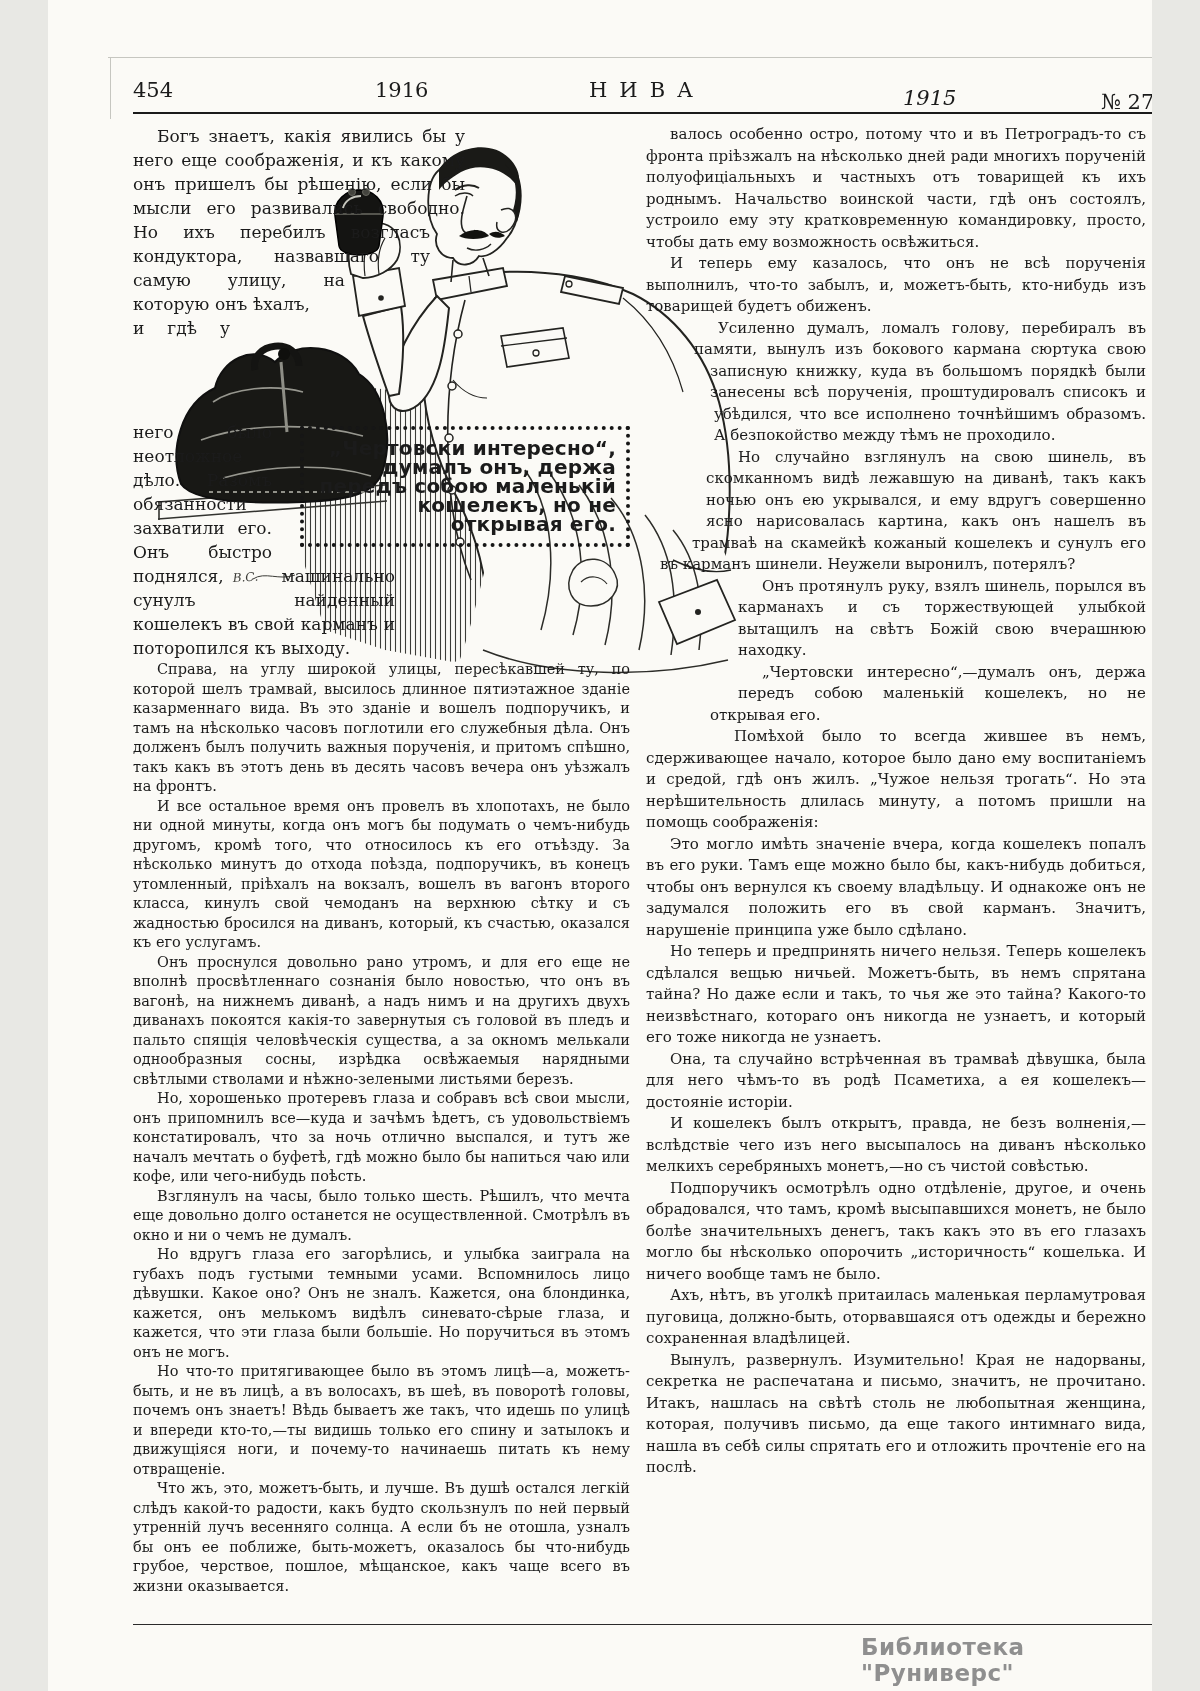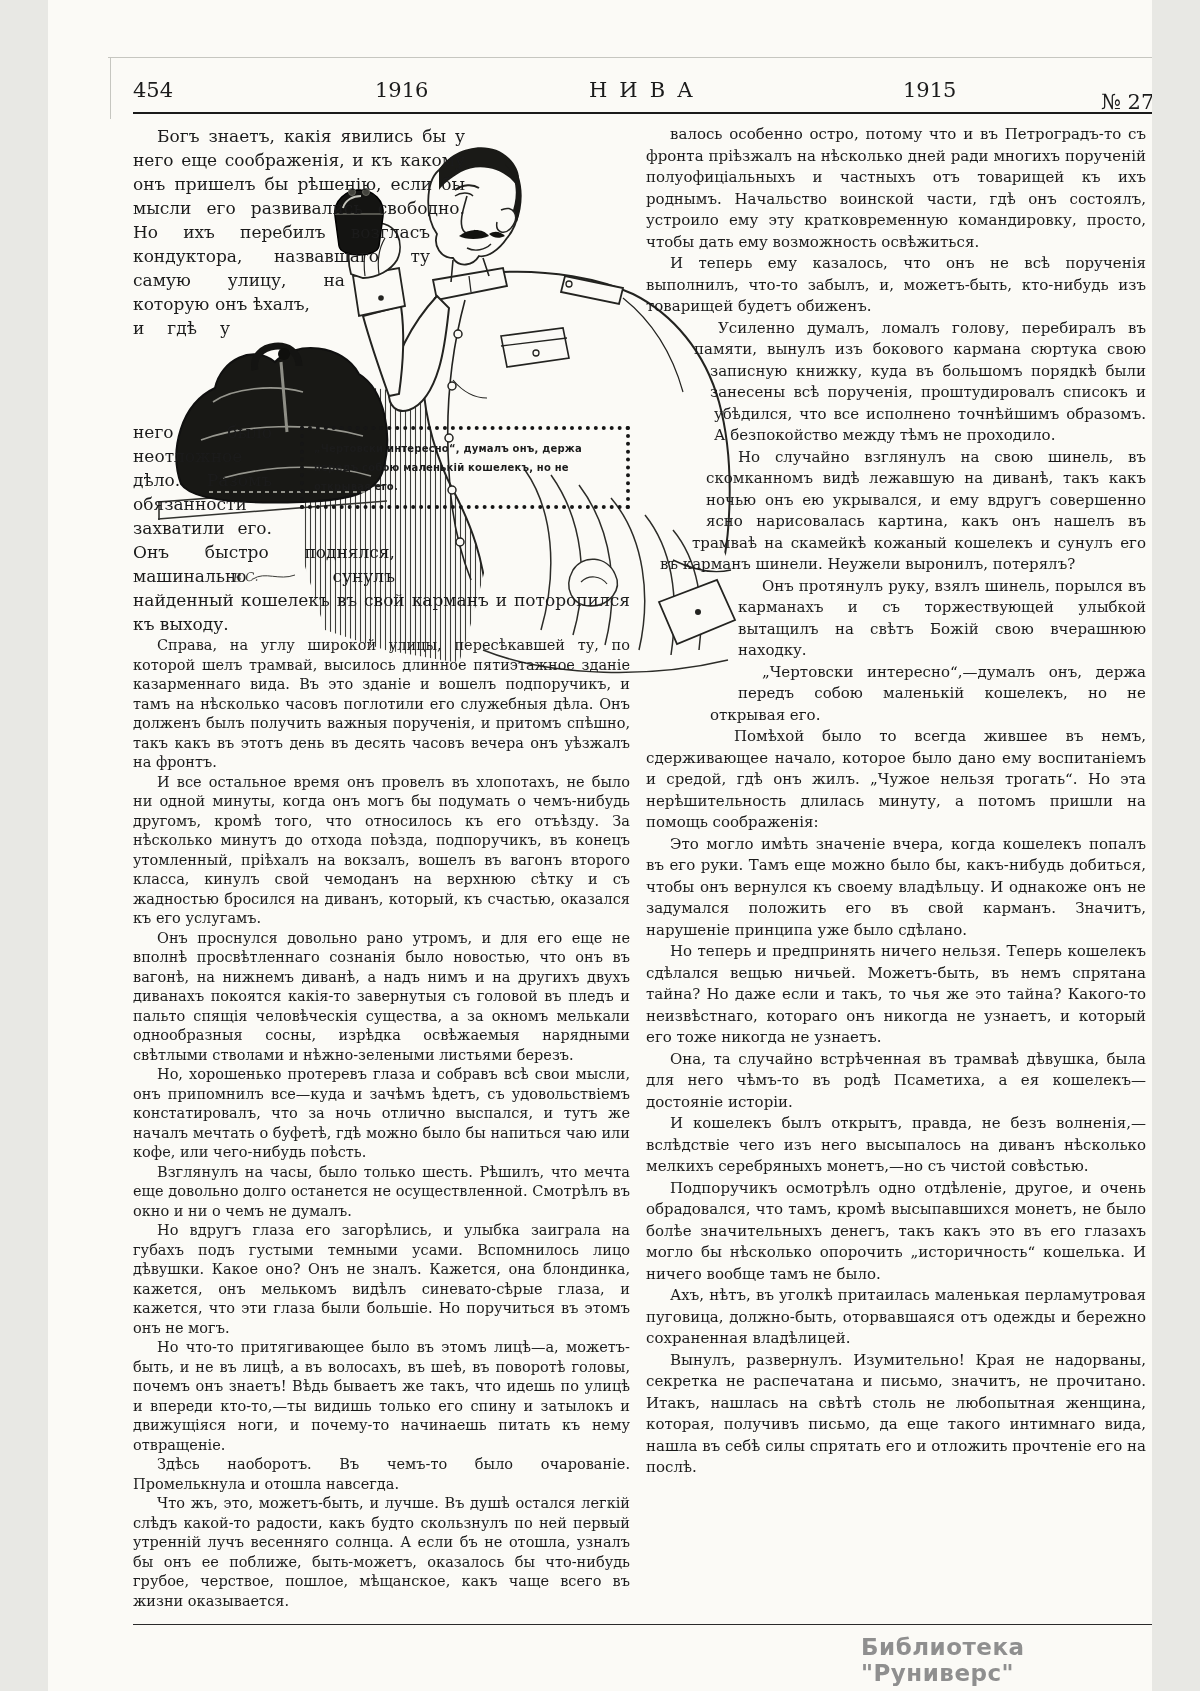--- a/index.html
+++ b/index.html
@@ -6,38 +6,38 @@
   .page{position:relative;width:1104px;height:1691px;margin:0 auto;background:#fbfaf6;
         font-family:"DejaVu Serif","Liberation Serif",serif;color:#1b1b1b;overflow:hidden;}
   
   .edge-top{position:absolute;left:60px;top:57px;width:1076px;border-top:1px solid #c6c6c0;}
   .edge-left{position:absolute;left:62px;top:57px;height:62px;border-left:1px solid #c6c6c0;}
   
   .header{position:absolute;left:85px;top:78px;width:1028px;height:30px;font-size:21px;}
   .header .pagenum{position:absolute;left:0;top:0;}
   .header .yearl{position:absolute;left:242px;top:0;}
   .header .title{position:absolute;left:50%;top:0;transform:translateX(-50%);letter-spacing:12px;}
-  .header .yearr{position:absolute;left:770px;top:0;}
+  .header .yearr{position:absolute;left:770px;top:8px;font-style:italic;}
   .header .issue{position:absolute;right:0;top:0;margin-top:12px;}
   .rule-header{position:absolute;left:85px;top:112px;width:1028px;border-top:2px solid #1a1a1a;}
   .rule-bottom{position:absolute;left:85px;top:1624px;width:1028px;border-top:1.5px solid #2a2a2a;}
   
   .cols{position:absolute;left:85px;top:124px;width:1013px;height:1500px;display:flex;gap:16px;overflow:hidden;}
   .col{position:relative;}
   .col.left{width:497px;font-size:14.5px;line-height:19.5px;}
   .col.right{width:500px;font-size:15px;line-height:21.5px;}
   p{margin:0;text-indent:24px;text-align:justify;}
   .col.left p.lead{font-size:17px;line-height:24px;}
   .fr{float:right;clear:right;}
   .fl{float:left;clear:left;}
   
   .caption-wrap{float:right;clear:right;width:358px;padding:6px 0 8px 28px;box-sizing:border-box;}
-  .caption-box{border:4px dotted #161616;padding:9px 10px;text-align:left;
+  .caption-box{border:4px dotted #161616;padding:9px 10px;text-align:right;
      font-family:"DejaVu Sans","Liberation Sans",sans-serif;font-weight:bold;
-     font-size:10px;line-height:19px;letter-spacing:0.2px;text-indent:0;}
+     font-size:20px;line-height:19px;letter-spacing:0.2px;text-indent:0;}
   
   .illus{position:absolute;left:105px;top:130px;width:585px;height:550px;pointer-events:none;}
   
   .watermark{position:absolute;left:813px;top:1634px;font-family:"DejaVu Sans","Liberation Sans",sans-serif;
      font-weight:bold;font-size:23px;color:#8f8f8f;letter-spacing:0.5px;}
 </style>
 </head>
 <body>
 
 <div class="page">
@@ -177,21 +177,20 @@
       </div>
       <div class="fr" style="width:235px;height:66px"></div>
       <p class="lead">Богъ знаетъ, какія явились бы у него еще соображенія, и къ какому онъ пришелъ бы рѣшенію, если бы мысли его развивались свободно. Но ихъ перебилъ возгласъ кондуктора, назвавшаго ту самую улицу, на которую онъ ѣхалъ, и гдѣ у него было неотложное дѣло. Разомъ обязанности захватили его. Онъ быстро поднялся, машинально сунулъ найденный кошелекъ въ свой карманъ и поторопился къ выходу.</p>
       <p>Справа, на углу широкой улицы, пересѣкавшей ту, по которой шелъ трамвай, высилось длинное пятиэтажное зданіе казарменнаго вида. Въ это зданіе и вошелъ подпоручикъ, и тамъ на нѣсколько часовъ поглотили его служебныя дѣла. Онъ долженъ былъ получить важныя порученія, и притомъ спѣшно, такъ какъ въ этотъ день въ десять часовъ вечера онъ уѣзжалъ на фронтъ.</p>
       <p>И все остальное время онъ провелъ въ хлопотахъ, не было ни одной минуты, когда онъ могъ бы подумать о чемъ-нибудь другомъ, кромѣ того, что относилось къ его отъѣзду. За нѣсколько минутъ до отхода поѣзда, подпоручикъ, въ конецъ утомленный, пріѣхалъ на вокзалъ, вошелъ въ вагонъ второго класса, кинулъ свой чемоданъ на верхнюю сѣтку и съ жадностью бросился на диванъ, который, къ счастью, оказался къ его услугамъ.</p>
       <p>Онъ проснулся довольно рано утромъ, и для его еще не вполнѣ просвѣтленнаго сознанія было новостью, что онъ въ вагонѣ, на нижнемъ диванѣ, а надъ нимъ и на другихъ двухъ диванахъ покоятся какія-то завернутыя съ головой въ пледъ и пальто спящія человѣческія существа, а за окномъ мелькали однообразныя сосны, изрѣдка освѣжаемыя нарядными свѣтлыми стволами и нѣжно-зелеными листьями березъ.</p>
       <p>Но, хорошенько протеревъ глаза и собравъ всѣ свои мысли, онъ припомнилъ все—куда и зачѣмъ ѣдетъ, съ удовольствіемъ констатировалъ, что за ночь отлично выспался, и тутъ же началъ мечтать о буфетѣ, гдѣ можно было бы напиться чаю или кофе, или чего-нибудь поѣсть.</p>
       <p>Взглянулъ на часы, было только шесть. Рѣшилъ, что мечта еще довольно долго останется не осуществленной. Смотрѣлъ въ окно и ни о чемъ не думалъ.</p>
       <p>Но вдругъ глаза его загорѣлись, и улыбка заиграла на губахъ подъ густыми темными усами. Вспомнилось лицо дѣвушки. Какое оно? Онъ не зналъ. Кажется, она блондинка, кажется, онъ мелькомъ видѣлъ синевато-сѣрые глаза, и кажется, что эти глаза были большіе. Но поручиться въ этомъ онъ не могъ.</p>
       <p>Но что-то притягивающее было въ этомъ лицѣ—а, можетъ-быть, и не въ лицѣ, а въ волосахъ, въ шеѣ, въ поворотѣ головы, почемъ онъ знаетъ! Вѣдь бываетъ же такъ, что идешь по улицѣ и впереди кто-то,—ты видишь только его спину и затылокъ и движущіяся ноги, и почему-то начинаешь питать къ нему отвращеніе.</p>
-      <p>Здѣсь наоборотъ. Въ чемъ-то было очарованіе. Промелькнула и отошла навсегда.</p>
       <p>Что жъ, это, можетъ-быть, и лучше. Въ душѣ остался легкій слѣдъ какой-то радости, какъ будто скользнулъ по ней первый утренній лучъ весенняго солнца. А если бъ не отошла, узналъ бы онъ ее поближе, быть-можетъ, оказалось бы что-нибудь грубое, черствое, пошлое, мѣщанское, какъ чаще всего въ жизни оказывается.</p>
 
     </div>
 
     <div class="col right">
       <p>валось особенно остро, потому что и въ Петроградъ-то съ фронта пріѣзжалъ на нѣсколько дней ради многихъ порученій полуофиціальныхъ и частныхъ отъ товарищей къ ихъ роднымъ. Начальство воинской части, гдѣ онъ состоялъ, устроило ему эту кратковременную командировку, просто, чтобы дать ему возможность освѣжиться.</p>
       <p>И теперь ему казалось, что онъ не всѣ порученія выполнилъ, что-то забылъ, и, можетъ-быть, кто-нибудь изъ товарищей будетъ обиженъ.</p>
       <div class="fl" style="width:48px;height:43px"></div>
       <div class="fl" style="width:36px;height:21px"></div>
       <div class="fl" style="width:64px;height:43px"></div>

